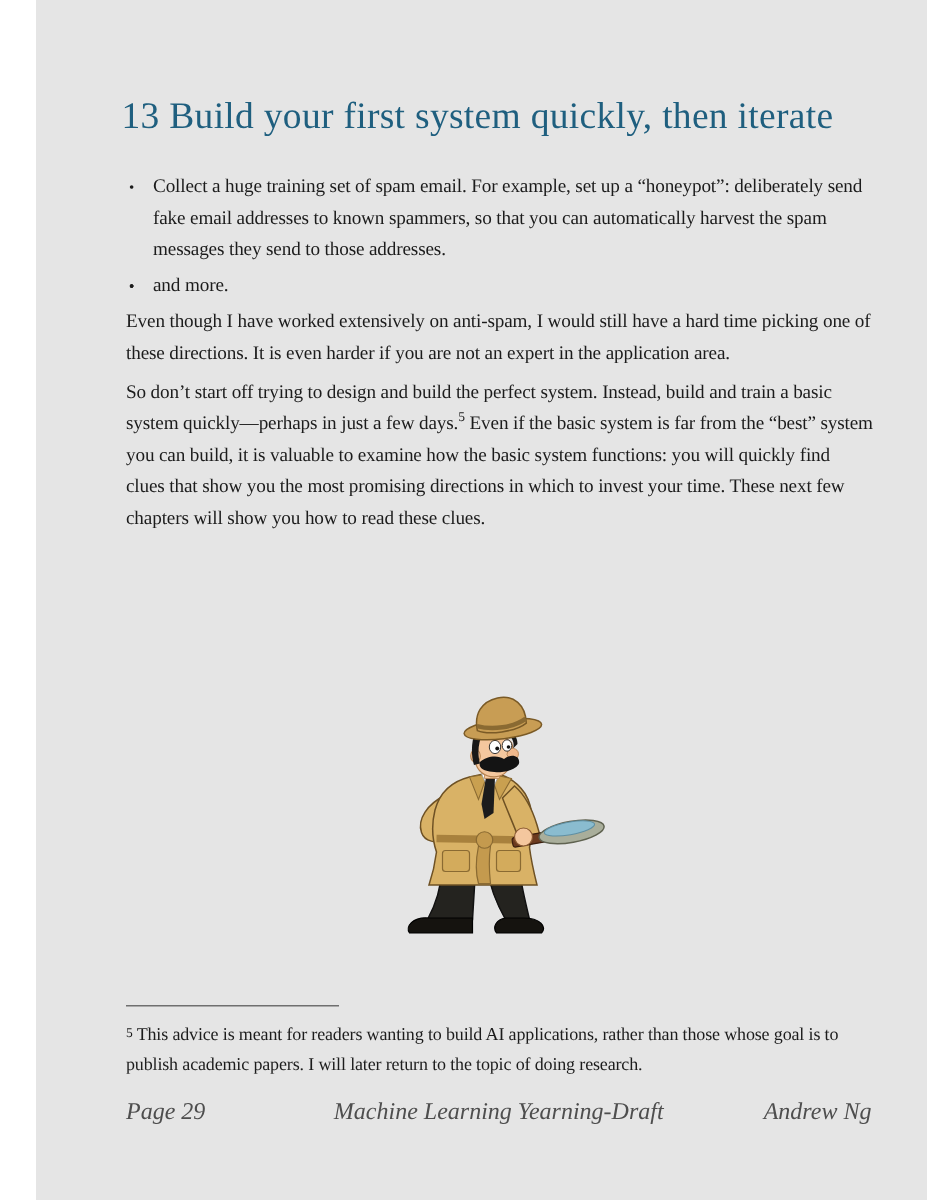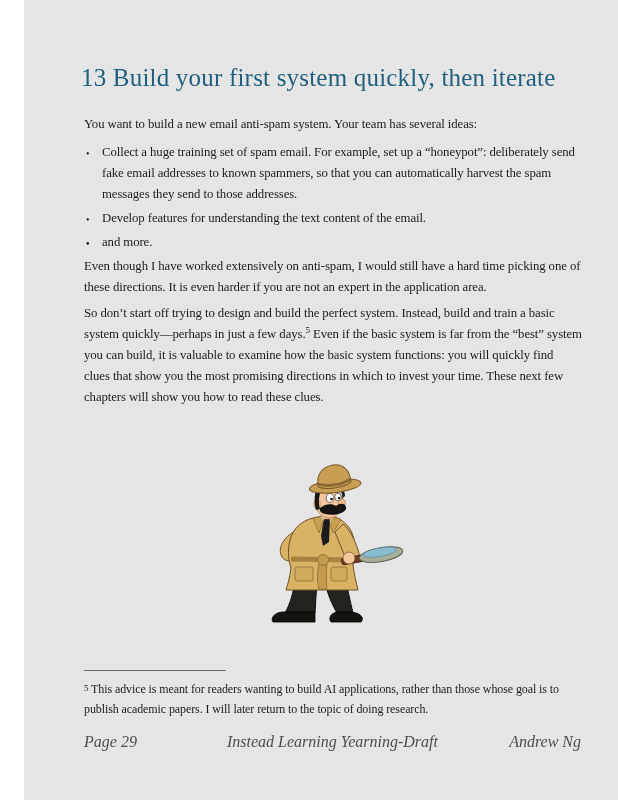--- a/index.html
+++ b/index.html
@@ -33,30 +33,28 @@
   .footer .fcenter{display:block; text-align:center;}
 </style>
 </head>
 <body>
 
 <div class="page">
 
   <div class="content">
     <h1 class="title">13 Build your first system quickly, then iterate</h1>
 
-    <p class="body-text intro">You want to build a new email anti-spam system. Your team has several ideas:</p>
 
     <ul class="idea-list body-text">
       <li>
         <span class="bullet-glyph">•</span>
         <span>Collect a huge training set of spam email. For example, set up a “honeypot”: deliberately send fake email addresses to known spammers, so that you can automatically harvest the spam messages they send to those addresses.</span>
       </li>
       <li>
         <span class="bullet-glyph">•</span>
-        <span>Develop features for understanding the text content of the email.</span>
       </li>
       <li>
         <span class="bullet-glyph">•</span>
       </li>
       <li>
         <span class="bullet-glyph">•</span>
         <span>and more.</span>
       </li>
     </ul>
 
@@ -126,17 +124,17 @@
     </svg>
   </div>
 
   <div class="footnote">
     <div class="footnote-rule"></div>
     <p><sup class="fn-marker">5</sup> <span>This advice is meant for readers wanting to build AI applications, rather than those whose goal is to publish academic papers. I will later return to the topic of doing research.</span></p>
   </div>
 
   <div class="footer">
     <span class="fleft">Page 29</span>
-    <span class="fcenter">Instead Learning Yearning-Draft</span>
+    <span class="fcenter">Machine Learning Yearning-Draft</span>
     <span class="fright">Andrew Ng</span>
   </div>
 
 </div>
 
 </body></html>

